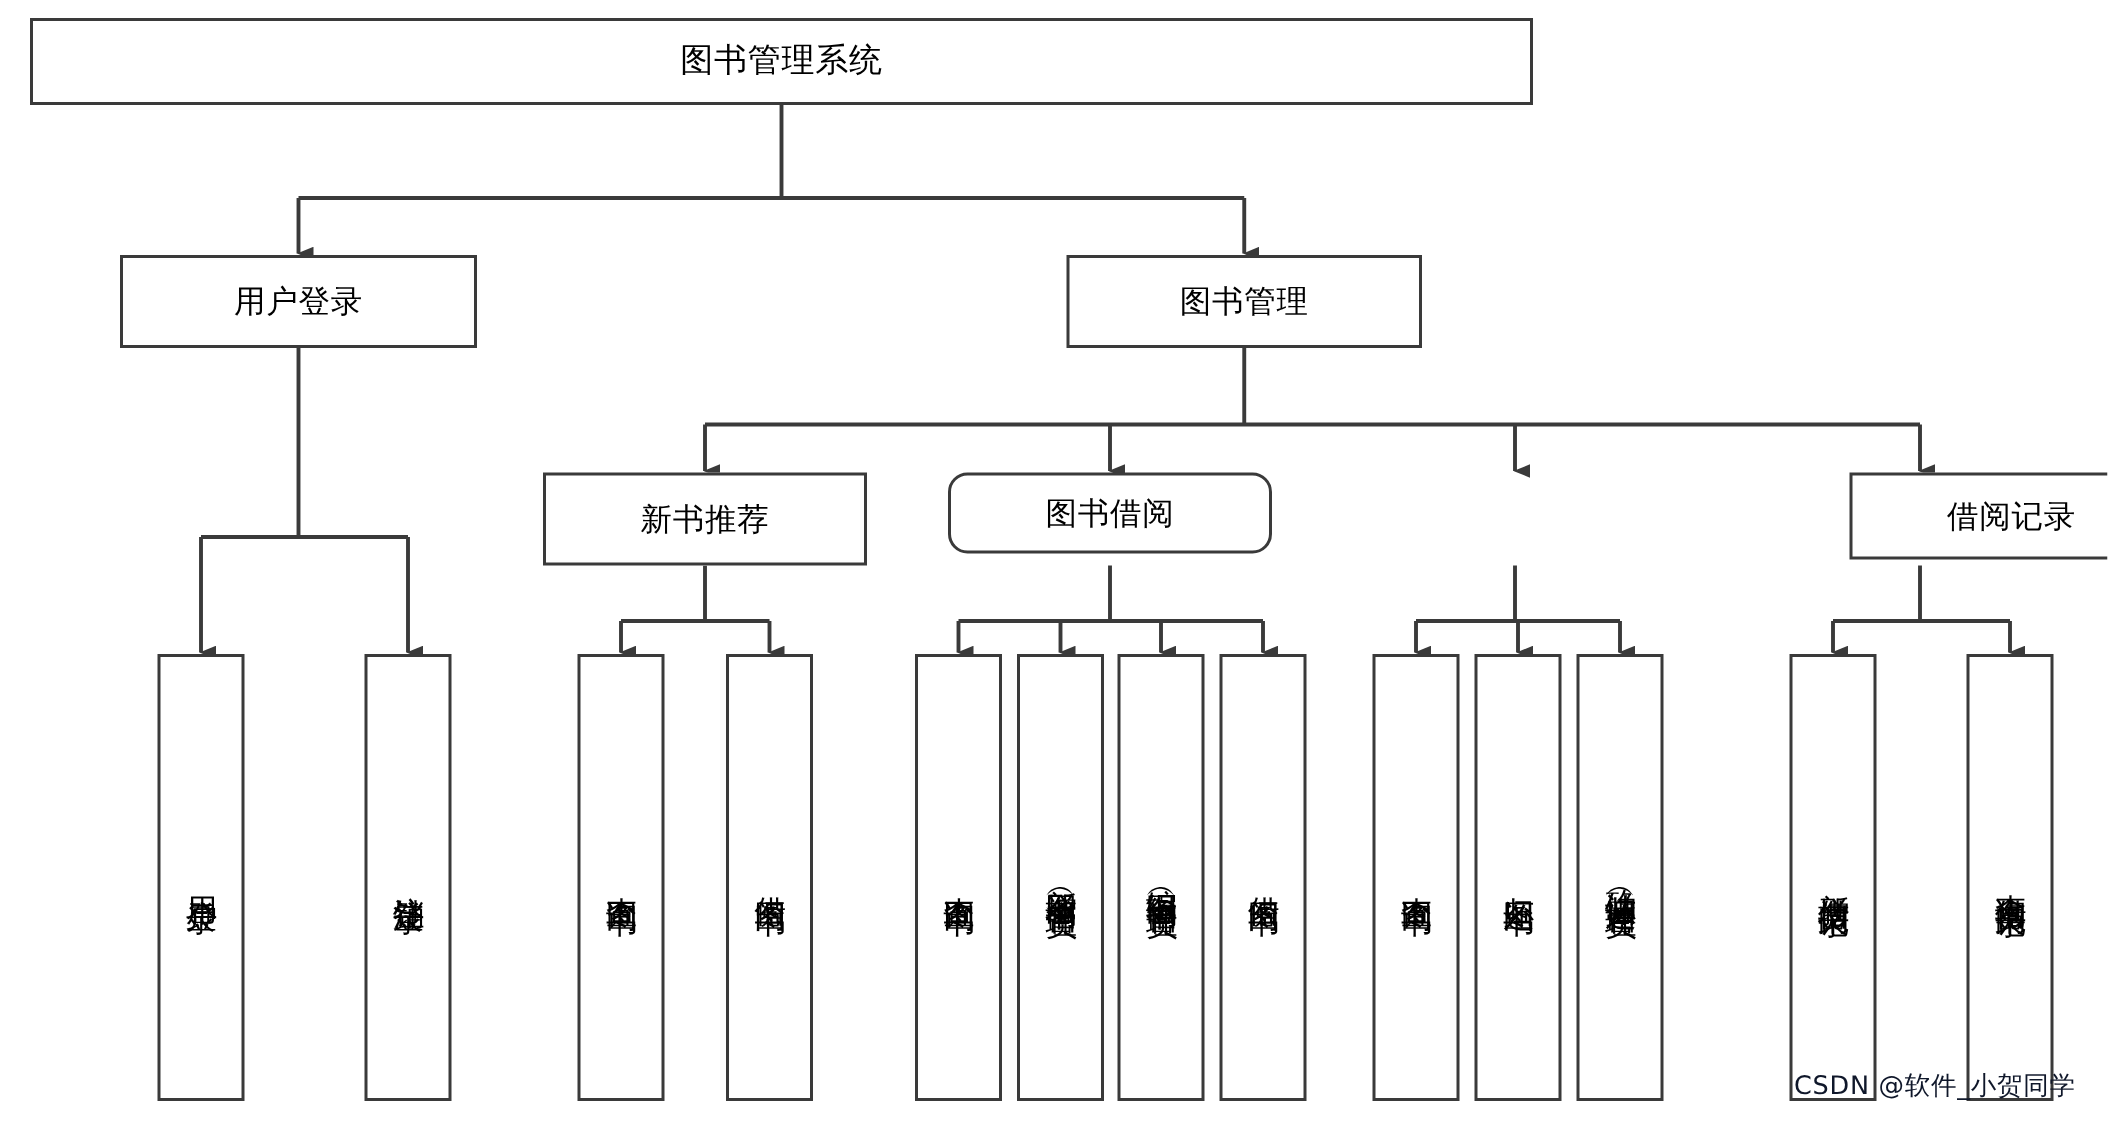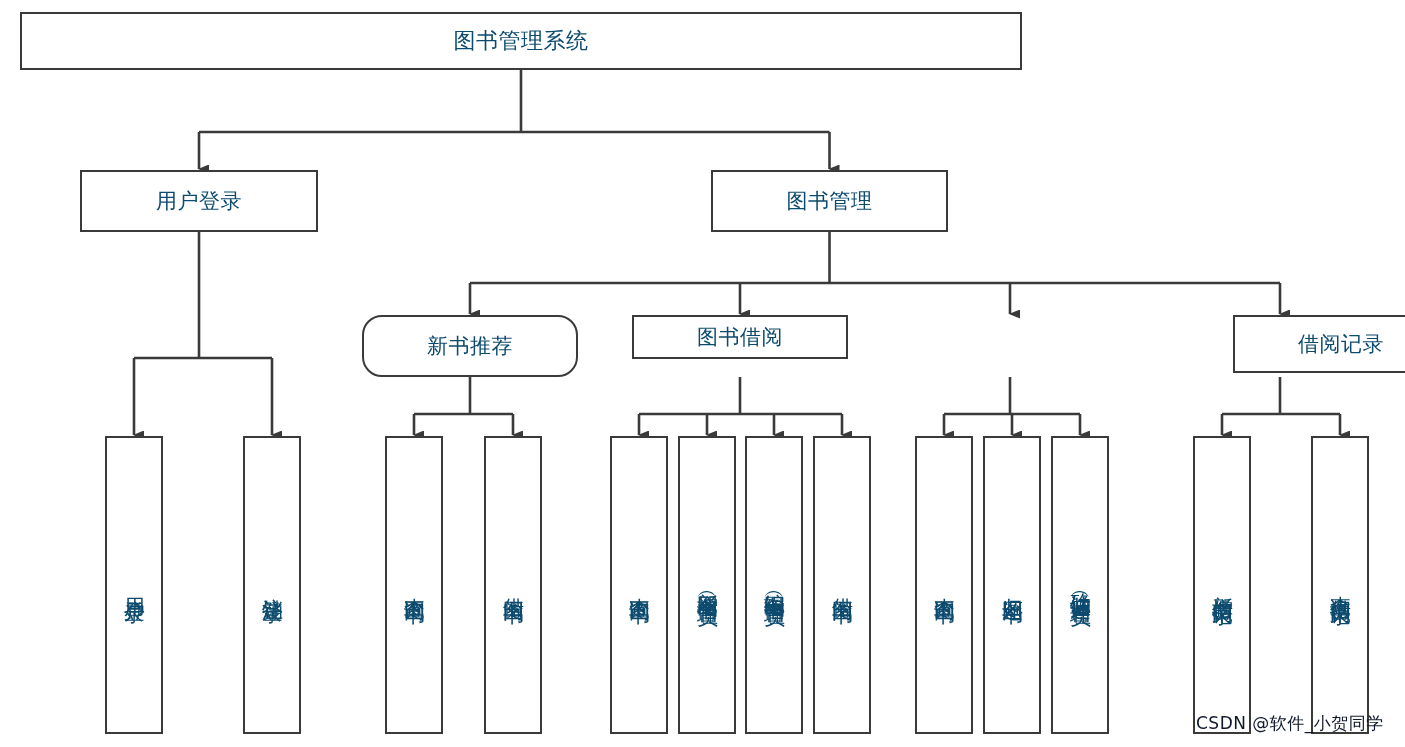--- a/index.html
+++ b/index.html
@@ -28,21 +28,21 @@
     position: absolute;
     box-sizing: border-box;
     background: #ffffff;
     border: 2px solid #3a3a3a;
     display: flex;
     align-items: center;
     justify-content: center;
     overflow: hidden;
   }
   .node-label {
-    color: #0c4a6e;
+    color: #000000;
     font-size: 21px;
     line-height: 1.28;
     white-space: nowrap;
     letter-spacing: 0.5px;
   }
   .node-box.vertical .node-label {
     writing-mode: vertical-rl;
     text-orientation: upright;
     white-space: normal;
     letter-spacing: 2px;
@@ -110,24 +110,24 @@
     <span class="node-label">图书管理系统</span>
   </div>
 
   <div class="node-box" style="left: 80px; top: 170px; width: 238px; height: 62px;">
     <span class="node-label">用户登录</span>
   </div>
   <div class="node-box" style="left: 711px; top: 170px; width: 237px; height: 62px;">
     <span class="node-label">图书管理</span>
   </div>
 
-  <div class="node-box" style="left: 362px; top: 315px; width: 216px; height: 62px; border-radius: 20px;">
+  <div class="node-box" style="left: 362px; top: 315px; width: 216px; height: 62px;">
     <span class="node-label">新书推荐</span>
   </div>
-  <div class="node-box" style="left: 632px; top: 315px; width: 216px; height: 44px;">
+  <div class="node-box" style="left: 632px; top: 315px; width: 216px; height: 54px; border-radius: 13px;">
     <span class="node-label">图书借阅</span>
   </div>
   <div class="node-box" style="left: 1233px; top: 315px; width: 216px; height: 58px;">
     <span class="node-label">借阅记录</span>
   </div>
 
   <div class="node-box vertical" style="left: 105px; top: 436px; width: 58px; height: 298px;">
     <span class="node-label">用户登录</span>
   </div>
   <div class="node-box vertical" style="left: 243px; top: 436px; width: 58px; height: 298px;">

